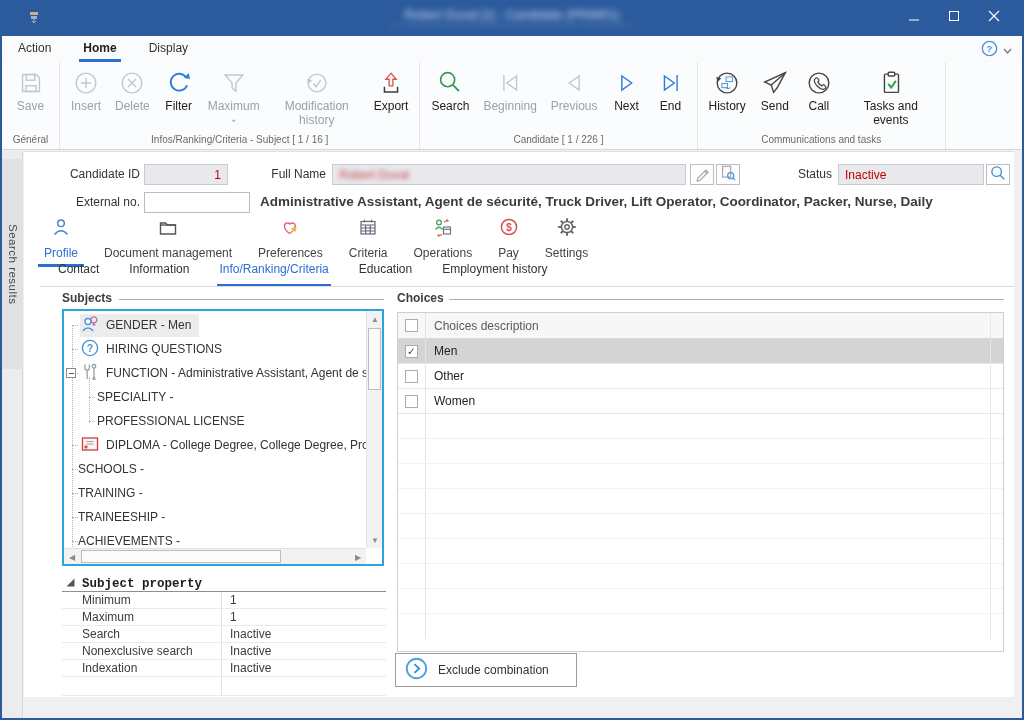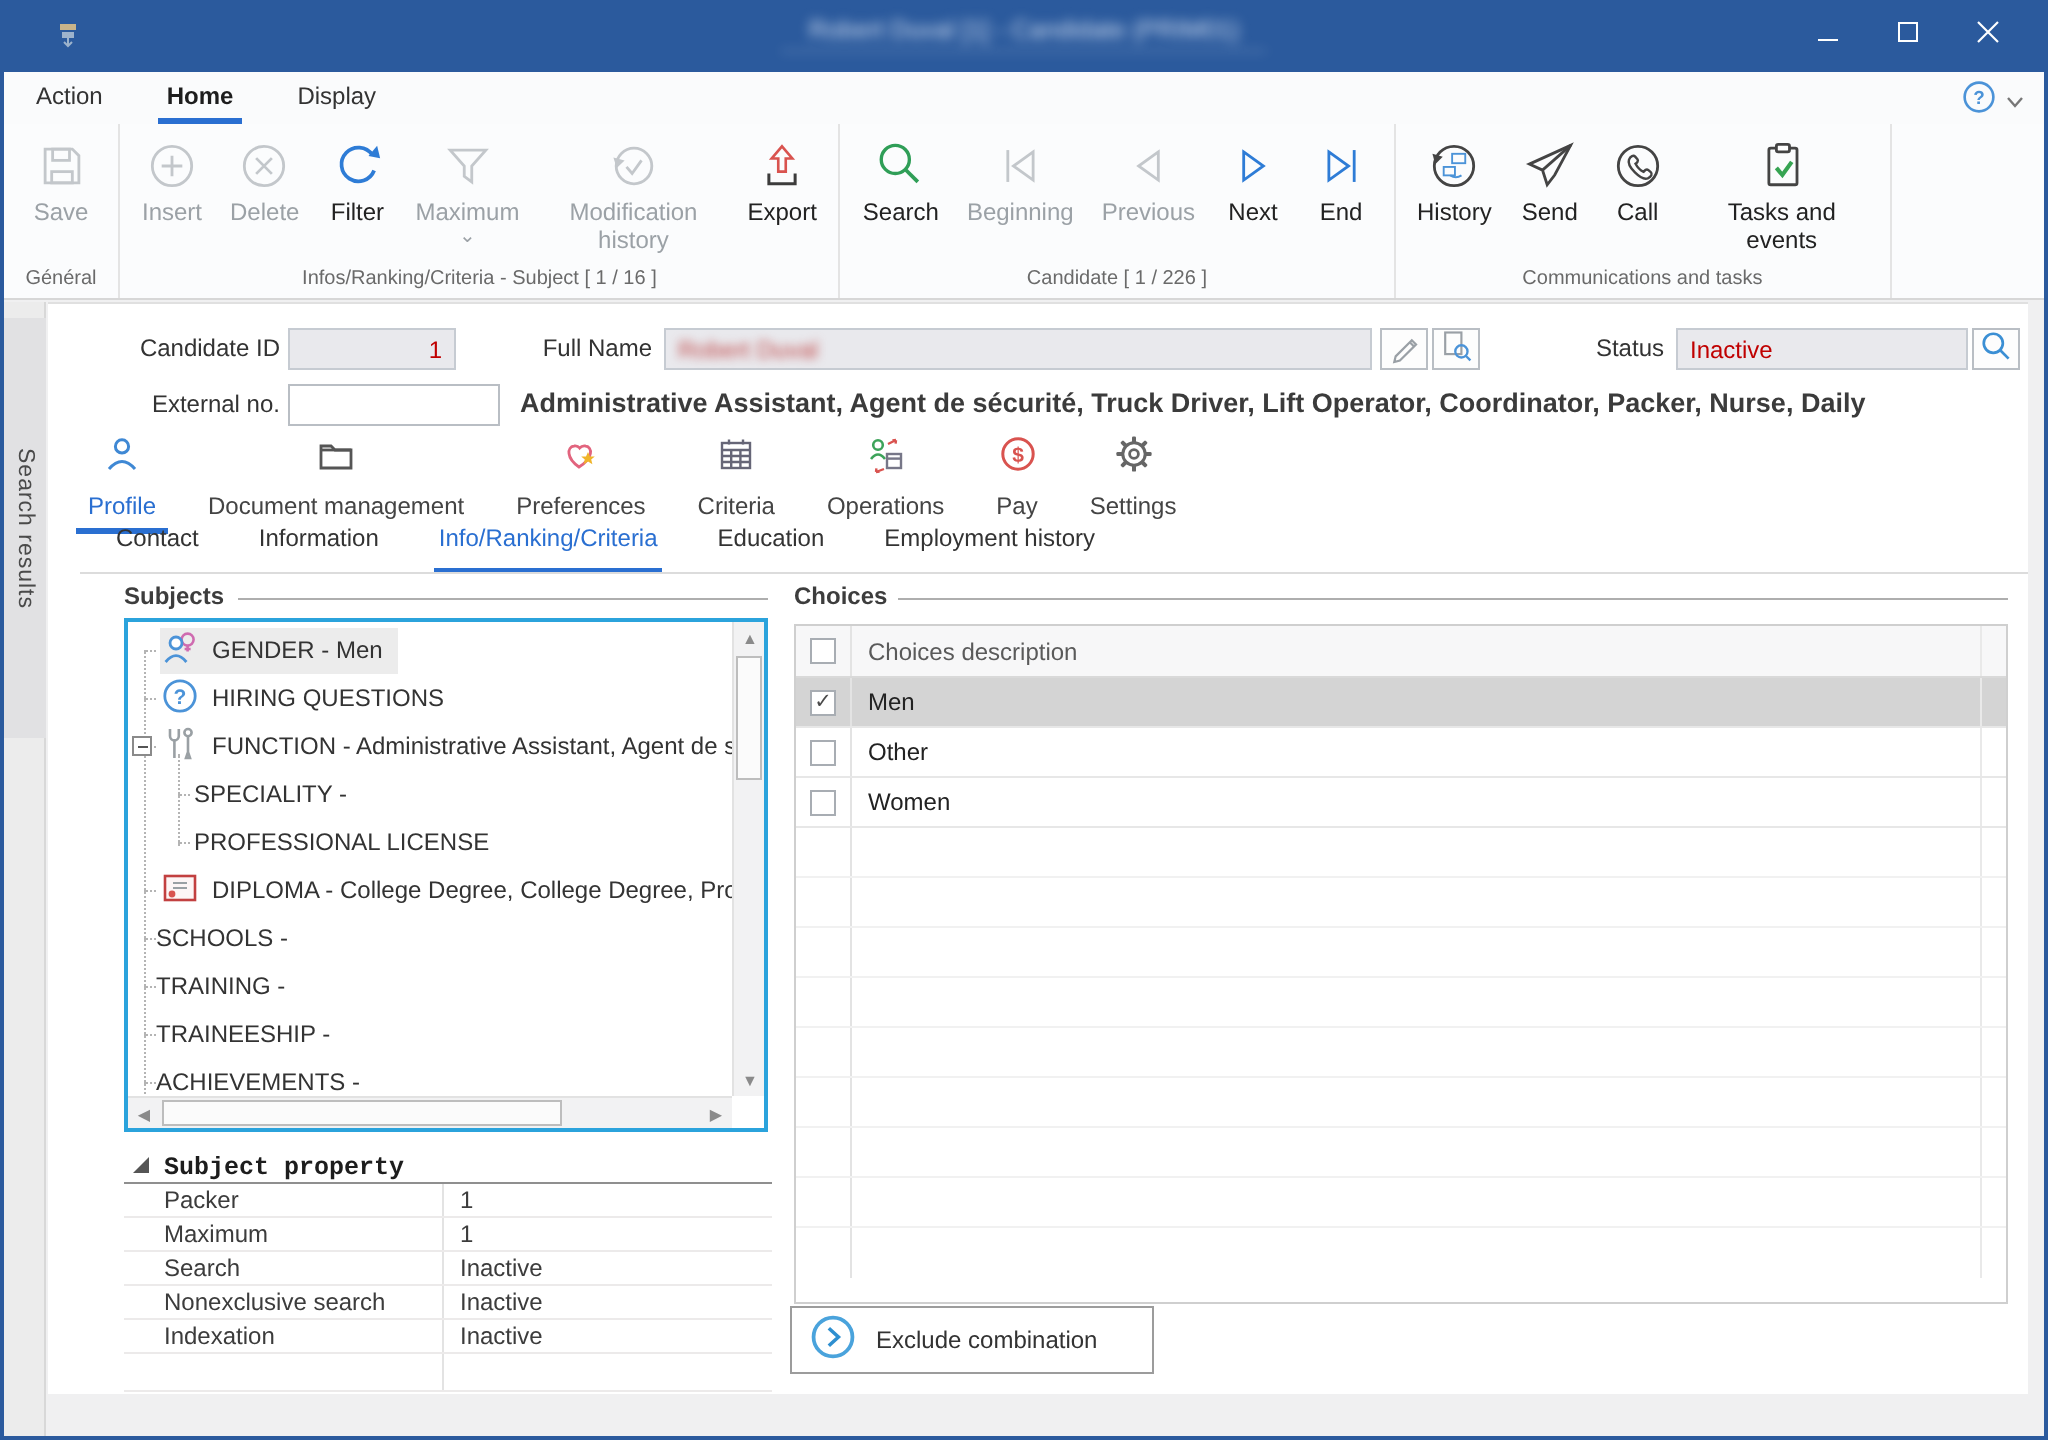--- a/index.html
+++ b/index.html
@@ -557,21 +557,21 @@
     </div>
 
     <div class="propgrid">
       <div class="prophdr">
         <span class="proptri"><svg width="9" height="9">
               <polygon points="8.5,0.5 8.5,8.5 0.5,8.5" fill="#555"></polygon>
             </svg></span>
         <b>Subject property</b>
       </div>
       <div class="prow">
-        <div class="pk">Packer</div>
+        <div class="pk">Minimum</div>
         <div class="pv">1</div>
       </div>
       <div class="prow">
         <div class="pk">Maximum</div>
         <div class="pv">1</div>
       </div>
       <div class="prow">
         <div class="pk">Search</div>
         <div class="pv">Inactive</div>
       </div>

